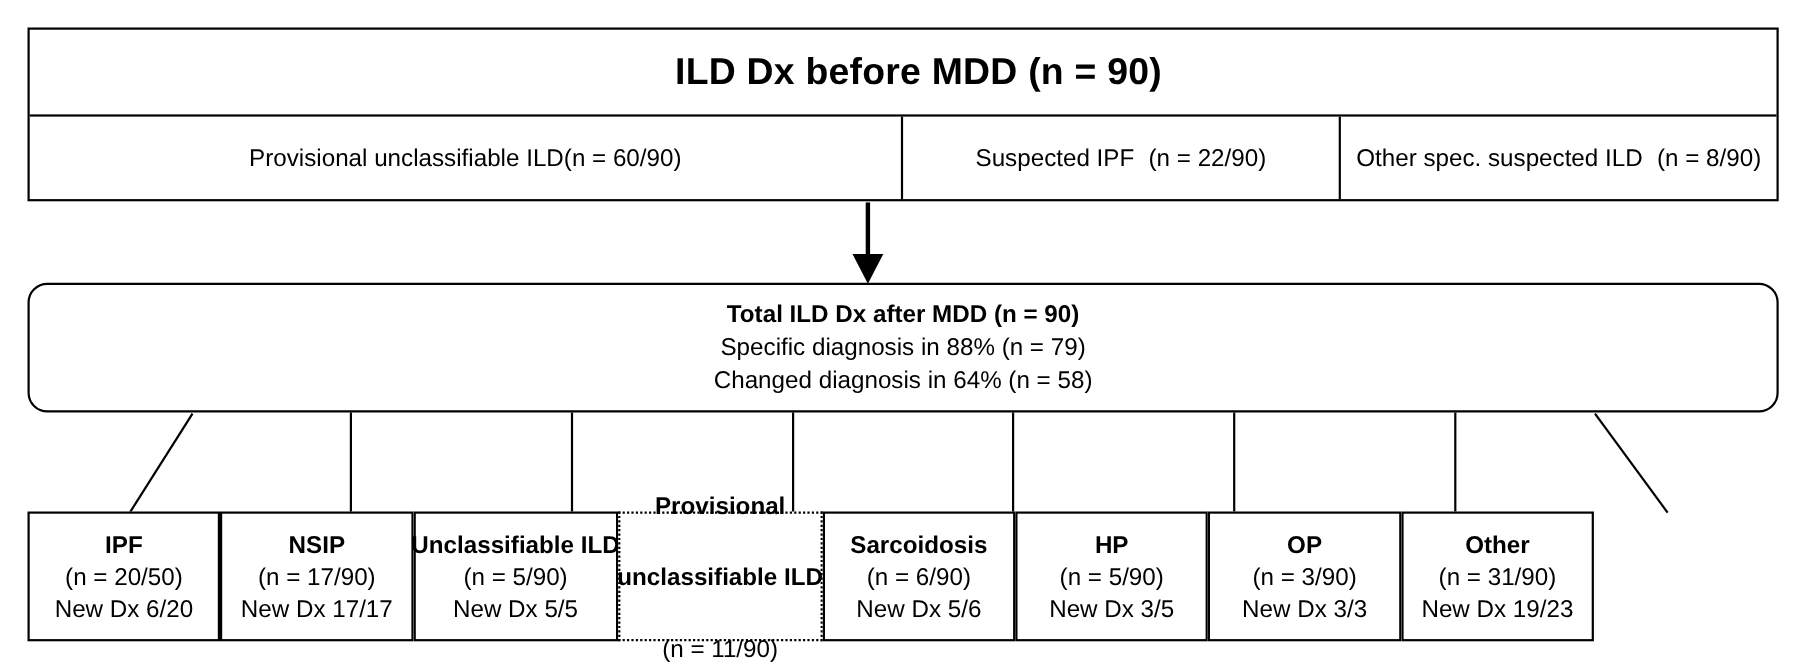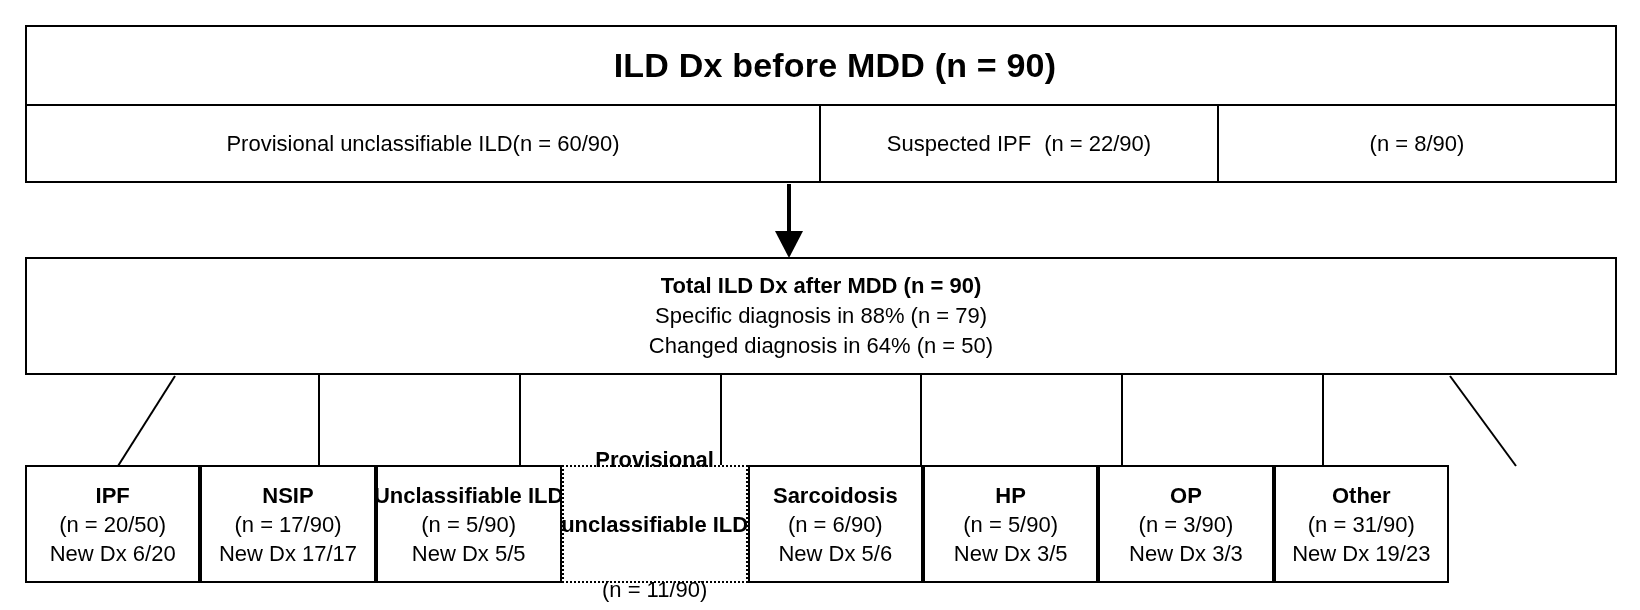--- a/index.html
+++ b/index.html
@@ -28,21 +28,21 @@
     flex: 1; display: flex; flex-direction: row;
     align-items: center; justify-content: center;
     font-size: 22px; line-height: 30px; text-align: center;
   }
   .section.wide { flex: 2; }
   .section + .section { border-left: 2px solid #000; gap: 13px; }
   .middle-box {
     left: 25px; top: 257px; width: 1592px; height: 118px;
     display: flex; flex-direction: column;
     align-items: center; justify-content: center;
-    font-size: 22px; line-height: 30px; text-align: center;
+    font-size: 22px; line-height: 30px; text-align: center; border-radius: 18px;
   }
   .middle-title { font-weight: bold; }
   .bottom-row {
     position: absolute; left: 25px; top: 465px; width: 1424px; height: 118px;
     display: flex; z-index: 1;
   }
   .bbox {
     width: 186px; height: 118px; box-sizing: border-box;
     border: 2px solid #000; background: #ffffff;
     display: flex; flex-direction: column;
@@ -77,29 +77,30 @@
     <div class="sections">
       <div class="section wide">
         <span>Provisional unclassifiable ILD</span>
         <span>(n = 60/90)</span>
       </div>
       <div class="section">
         <span>Suspected IPF</span>
         <span>(n = 22/90)</span>
       </div>
       <div class="section">
+        <span>Other spec. suspected ILD</span>
         <span>(n = 8/90)</span>
       </div>
     </div>
   </div>
 
   <div class="box middle-box">
     <span class="middle-title">Total ILD Dx after MDD (n = 90)</span>
     <span>Specific diagnosis in 88% (n = 79)</span>
-    <span>Changed diagnosis in 64% (n = 50)</span>
+    <span>Changed diagnosis in 64% (n = 58)</span>
   </div>
 
   <div class="bottom-row">
 
     <div class="bbox" data-border="solid">
       <span class="btitle">IPF</span>
 
       <span>(n = 20/50)</span>
       <span>New Dx 6/20</span>
     </div>

